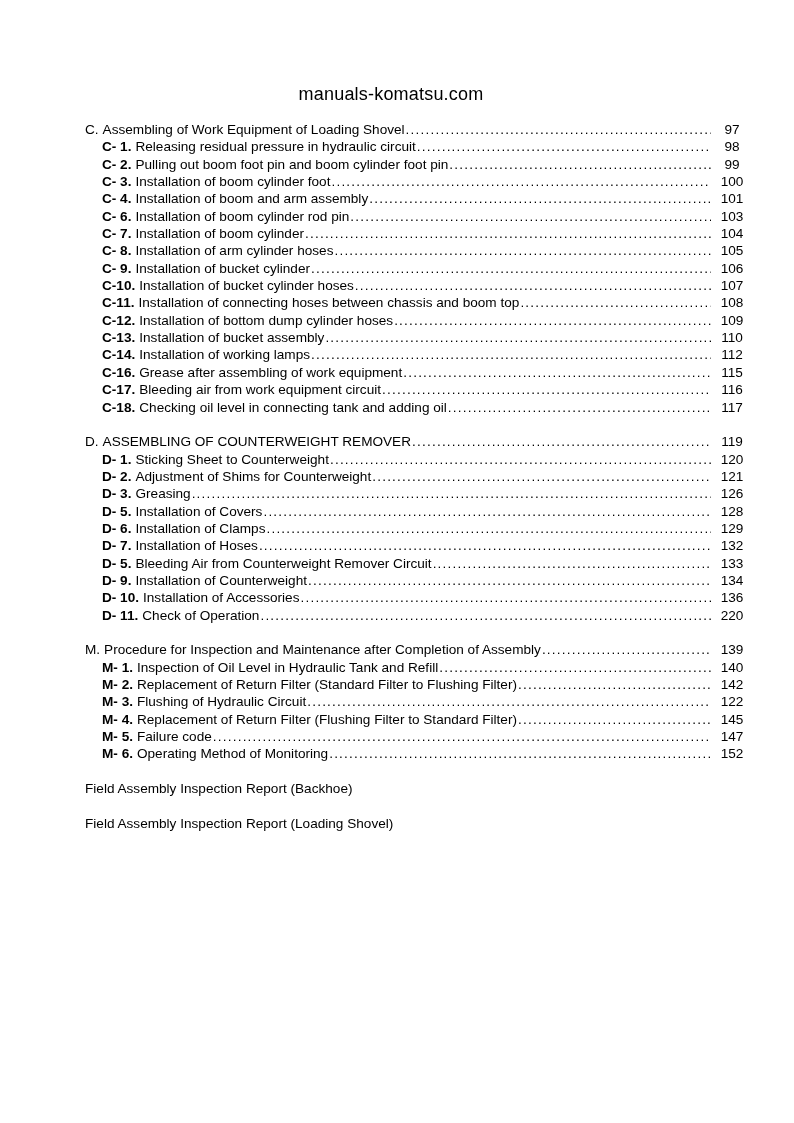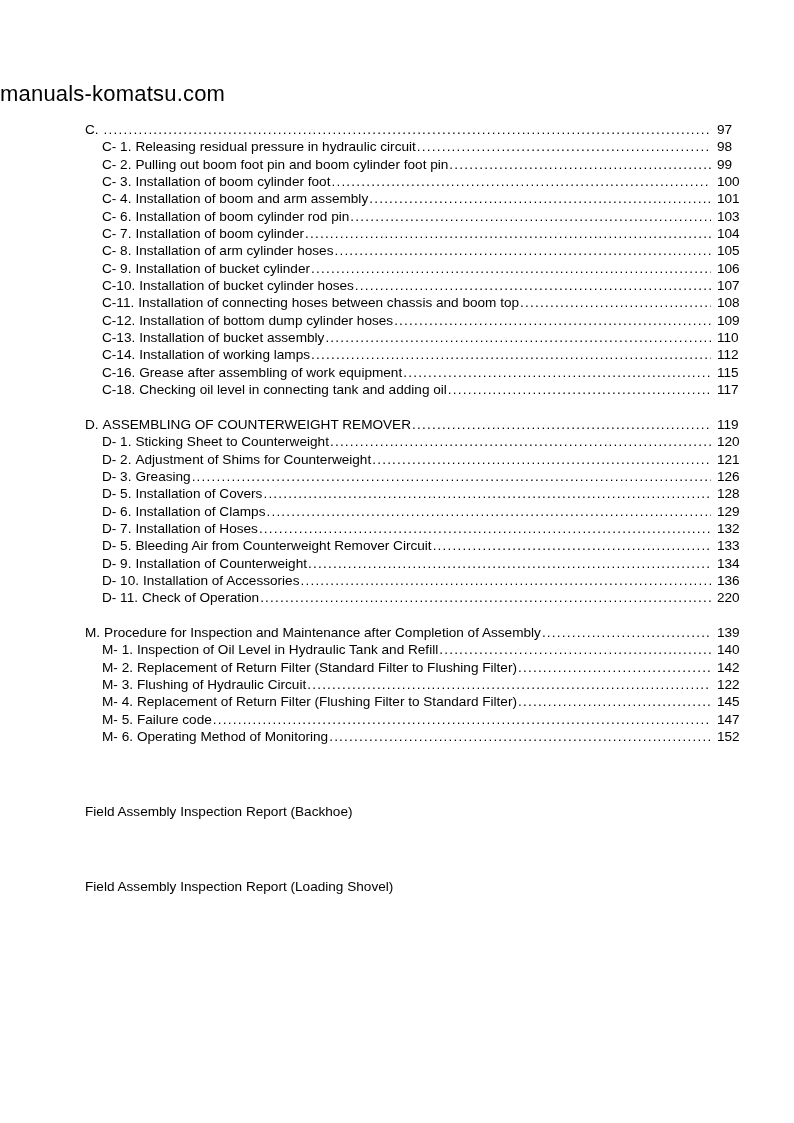--- a/index.html
+++ b/index.html
@@ -13,79 +13,79 @@
       position: relative;
       overflow: hidden;
       font-family: "Liberation Sans", sans-serif;
       color: #000000;
     }
     .site-header {
       position: absolute;
       top: 80px;
       left: 0;
       width: 782px;
-      text-align: left;
-      font-size: 22px;
+      text-align: center;
+      font-size: 18px;
       line-height: 28px;
       letter-spacing: 0.2px;
     }
     .toc {
       position: absolute;
       top: 121px;
       left: 85px;
       width: 662px;
       font-size: 13.6px;
     }
     .toc-row {
       display: flex;
       align-items: baseline;
       height: 17.35px;
       line-height: 17.35px;
       white-space: nowrap;
     }
-    .toc-row.sub .toc-code { padding-left: 17px; }
+    .toc-row.sub .toc-code { padding-left: 17px; font-weight: bold; }
     .toc-code {
       flex: 0 0 auto;
       padding-right: 4px;
     }
     .toc-title {
       flex: 0 0 auto;
     }
     .toc-dots {
       flex: 1 1 auto;
       overflow: hidden;
       margin: 0 6px 0 1px;
       letter-spacing: 1.2px;
       color: #000;
     }
     .toc-dots::before {
       content: "....................................................................................................................................................................................................................................................";
     }
     .toc-page {
       flex: 0 0 30px;
-      text-align: left;
+      text-align: center;
     }
     .section-gap { height: 17.4px; }
     .report-line {
       height: 17.35px;
       line-height: 17.35px;
       white-space: nowrap;
-      margin-top: 40px;
     }
     .report-gap { height: 17.4px; }
   </style>
 </head>
 <body>
 
 <div class="site-header">manuals-komatsu.com</div>
 
 <div class="toc">
 
   <div class="toc-row">
     <span class="toc-code">C.</span>
+    <span class="toc-title">Assembling of Work Equipment of Loading Shovel</span>
     <span class="toc-dots"></span>
     <span class="toc-page">97</span>
   </div>
   <div class="toc-row sub">
       <span class="toc-code">C-  1.</span>
       <span class="toc-title">Releasing residual pressure in hydraulic circuit</span>
       <span class="toc-dots"></span>
       <span class="toc-page">98</span>
     </div>
   <div class="toc-row sub">
@@ -158,20 +158,26 @@
       <span class="toc-code">C-14.</span>
       <span class="toc-title">Installation of working lamps</span>
       <span class="toc-dots"></span>
       <span class="toc-page">112</span>
     </div>
   <div class="toc-row sub">
       <span class="toc-code">C-16.</span>
       <span class="toc-title">Grease after assembling of work equipment</span>
       <span class="toc-dots"></span>
       <span class="toc-page">115</span>
+    </div>
+  <div class="toc-row sub">
+      <span class="toc-code">C-17.</span>
+      <span class="toc-title">Bleeding air from work equipment circuit</span>
+      <span class="toc-dots"></span>
+      <span class="toc-page">116</span>
     </div>
   <div class="toc-row sub">
       <span class="toc-code">C-18.</span>
       <span class="toc-title">Checking oil level in connecting tank and adding oil</span>
       <span class="toc-dots"></span>
       <span class="toc-page">117</span>
     </div>
 
   <div class="section-gap"></div>
 

